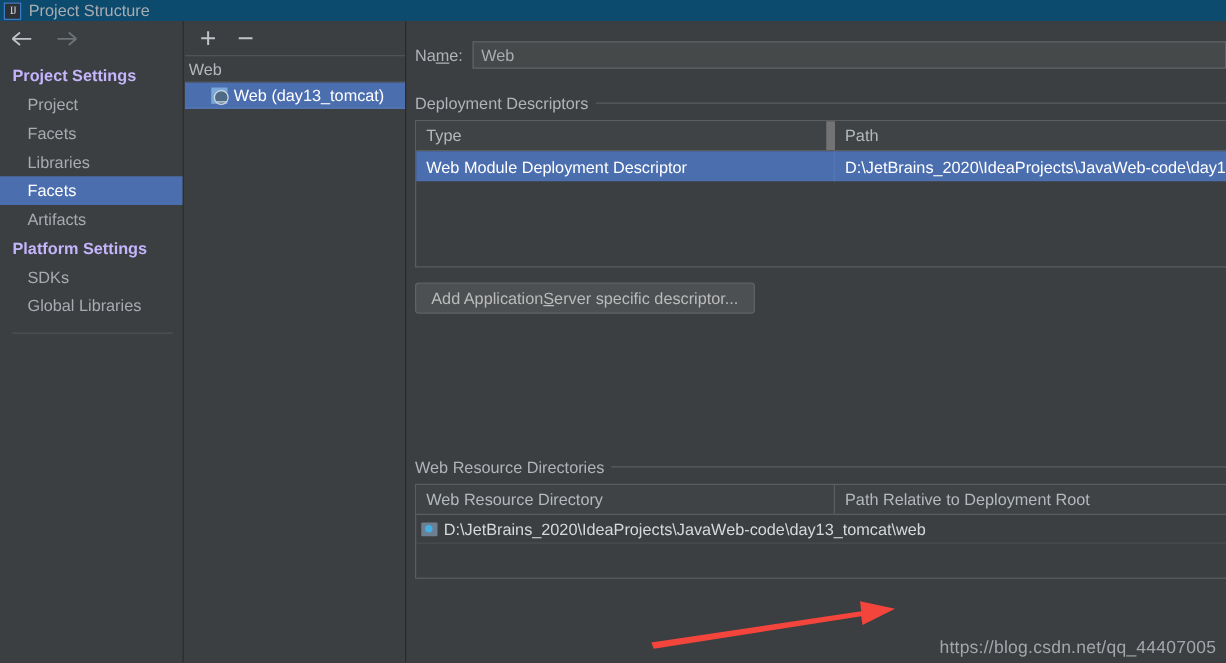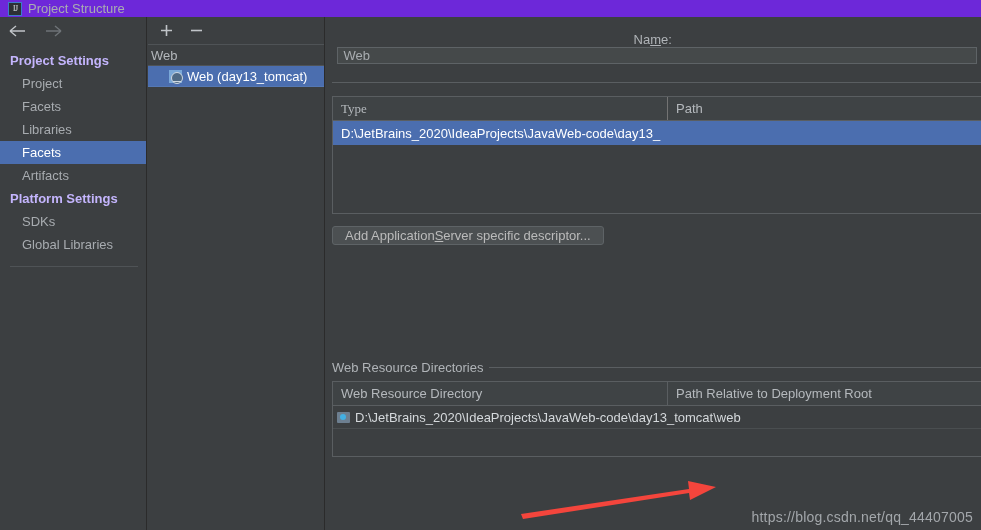--- a/index.html
+++ b/index.html
@@ -10,22 +10,22 @@
     font-family: "Liberation Sans", "DejaVu Sans", sans-serif;
     font-size: 13px;
     color: #bbbbbb;
     -webkit-font-smoothing: antialiased;
   }
   #root { position: relative; width: 981px; height: 530px; overflow: hidden; }
 
   
   .titlebar {
     position: absolute; left: 0; top: 0; width: 981px; height: 17px;
-    background: #6d28d9;
-    display: flex; align-items: center; gap: 6px; padding-left: 8px;
+    background: #0c4a6e;
+    display: flex; align-items: center; gap: 6px; padding-left: 3px;
   }
   .ij-icon {
     width: 14px; height: 14px; flex: 0 0 14px;
     border: 1px solid #3d7cc9;
     background: #2d3034;
     position: relative;
     display: flex; align-items: center; justify-content: center;
     font-size: 9px; line-height: 1; color: #cfd3d6;
     font-family: "Liberation Serif", serif;
     letter-spacing: -1px;
@@ -107,21 +107,20 @@
   
   .content {
     position: absolute; left: 326px; top: 17px; width: 655px; height: 513px;
     background: #3c3f41;
     overflow: hidden;
   }
 
   .name-row {
     display: flex; align-items: center; height: 24px;
     margin: 15px 0 0 6px;
-    flex-direction: column;
   }
   .name-label { width: 46px; font-size: 13px; color: #b0b4b8; }
   .name-input {
     flex: 1; height: 22px; margin-right: 0;
     background: #45494a; border: 1px solid #5e6366;
     color: #a9adb1; font-size: 13px;
     display: flex; align-items: center; padding-left: 6px;
     width: 640px;
   }
 
@@ -139,36 +138,36 @@
   }
   .thead {
     display: flex; height: 24px; align-items: stretch;
     border-bottom: 1px solid #5a5e61;
     background: #3f4345;
   }
   .th {
     font-size: 13px; color: #b5b9bd; display: flex; align-items: center;
     padding-left: 8px;
   }
-  .th.col1 { width: 335px; border-right: 1px solid #737373; font-family: Liberation Serif, serif; }
+  .th.col1 { width: 335px; border-right: 7px solid #737373; }
   .th.col2 { flex: 1; }
   .trow { display: flex; height: 24px; align-items: stretch; }
   .trow.selected { background: #4b6eaf; }
   .td {
     font-size: 13px; color: #dfe3e6; display: flex; align-items: center;
     padding-left: 8px; white-space: nowrap; overflow: hidden;
   }
   .trow.selected .td { color: #ffffff; }
   .td.col1 { width: 335px; border-right: 1px solid #5578b4; }
   .td.col2 { flex: 1; }
   .tbody-fill { height: 68px; }
 
   .btn {
     display: inline-flex; align-items: center; justify-content: center;
-    height: 19px; padding: 0 12px;
+    height: 25px; padding: 0 12px;
     background: #4c5052; border: 1px solid #5e6366; border-radius: 3px;
     color: #bbbbbb; font-size: 13px; white-space: nowrap;
     margin: 12px 0 0 6px;
   }
   .mn { text-decoration: underline; }
 
   
   .wr-table { margin-left: 6px; width: 660px; border: 1px solid #5a5e61; }
   .wr-thead { display: flex; height: 24px; border-bottom: 1px solid #5a5e61; background: #3f4345; }
   .wr-th { font-size: 13px; color: #b5b9bd; display: flex; align-items: center; padding-left: 8px; }
@@ -262,29 +261,31 @@
   <div class="content">
 
     <div class="name-row">
       <div class="name-label"><span>Na</span><span class="mn">m</span><span>e:</span></div>
       <div class="name-input">
           <span>Web</span>
         </div>
     </div>
 
     <div class="section-title-row">
+      <div class="section-title">Deployment Descriptors</div>
       <div class="section-line"></div>
     </div>
 
     <div class="table">
       <div class="thead">
         <div class="th col1">Type</div>
         <div class="th col2">Path</div>
       </div>
       <div class="trow selected">
+        <div class="td col1">Web Module Deployment Descriptor</div>
         <div class="td col2">D:\JetBrains_2020\IdeaProjects\JavaWeb-code\day13_</div>
       </div>
       <div class="tbody-fill"></div>
     </div>
 
     <div class="btn">
         <span>Add Application </span>
         <span class="mn">S</span>
         <span>erver specific descriptor...</span>
       </div>

